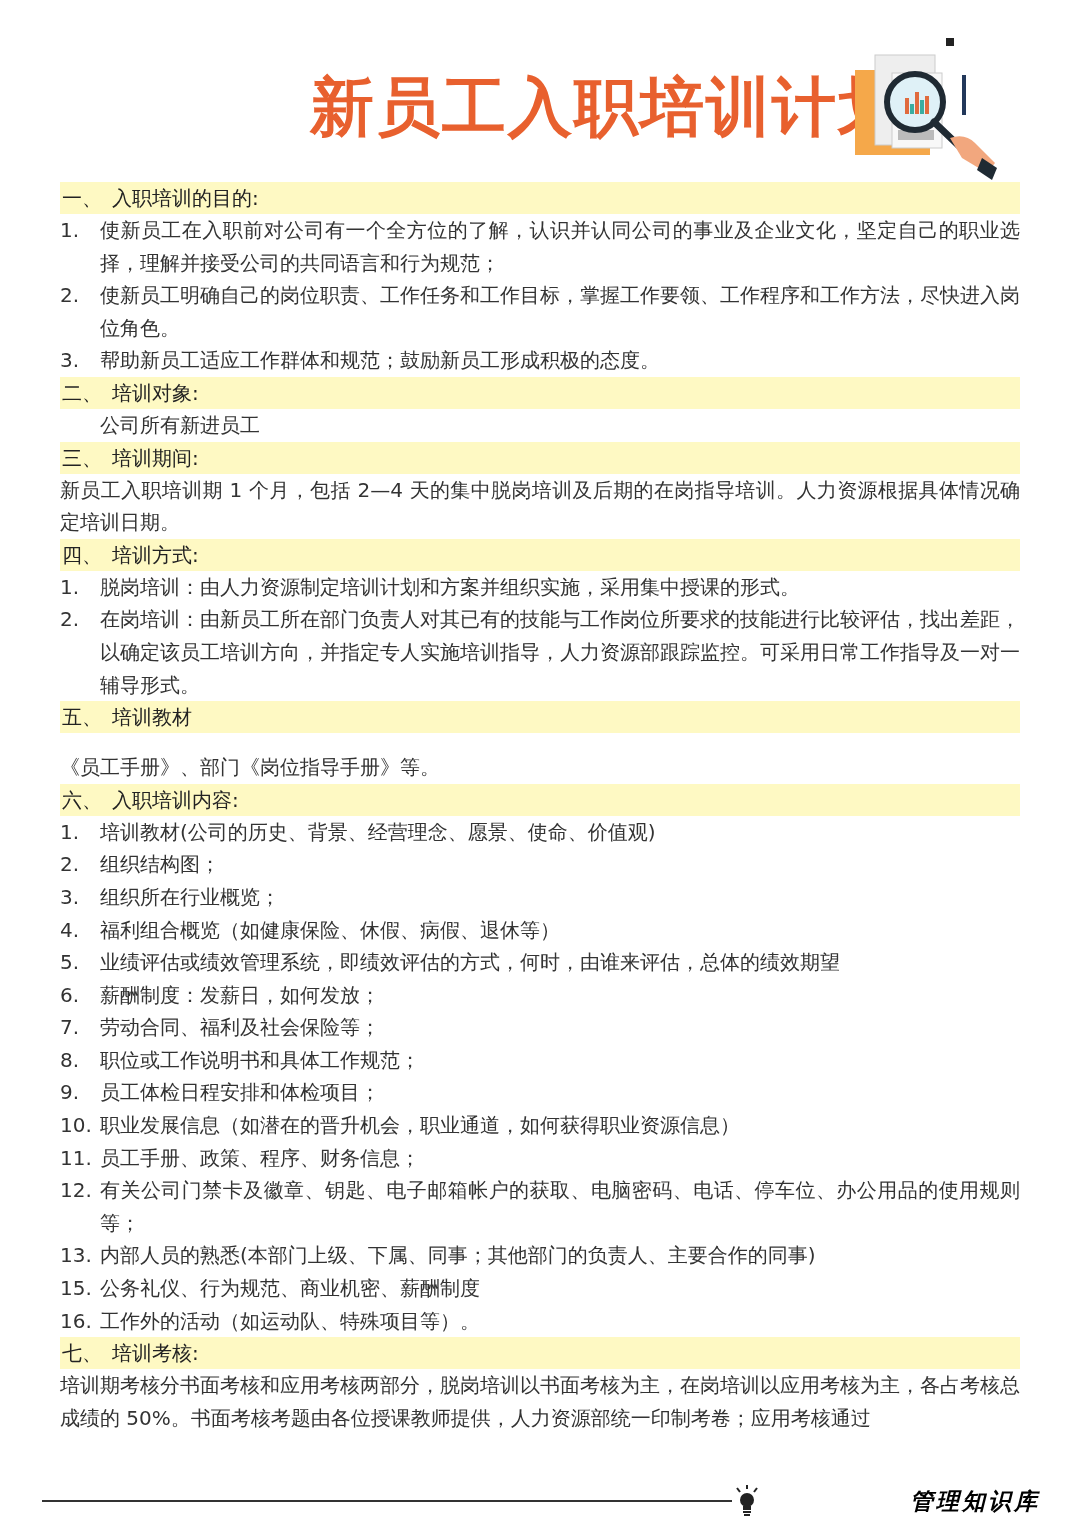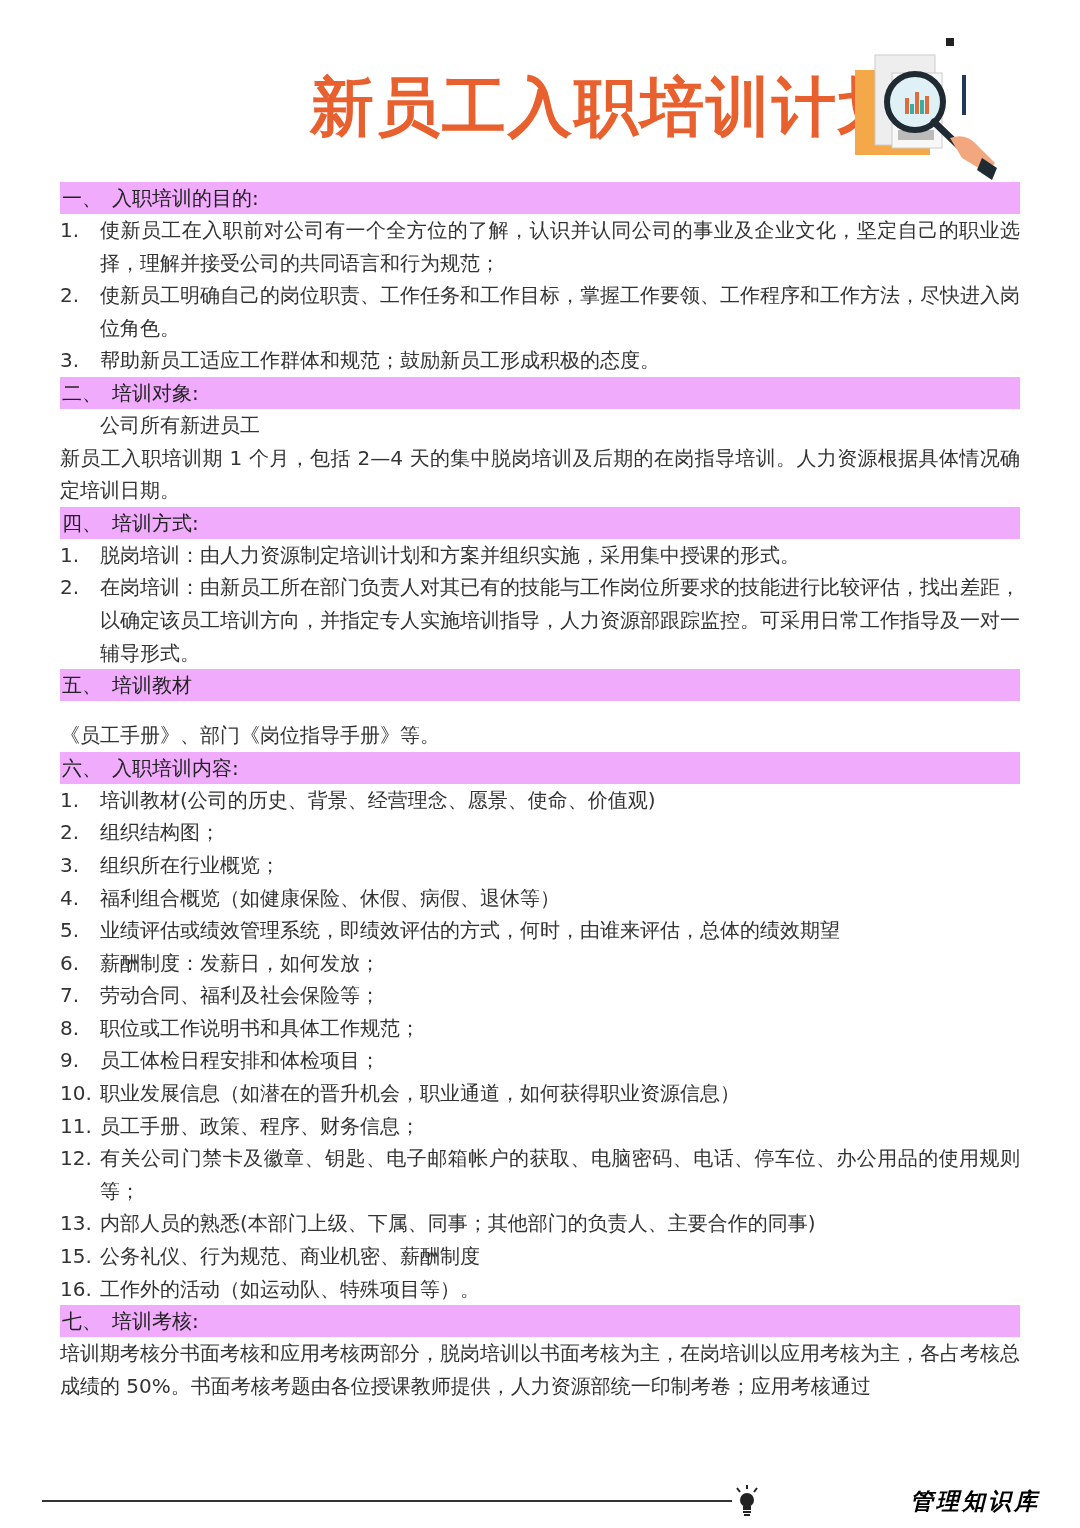--- a/index.html
+++ b/index.html
@@ -10,21 +10,21 @@
   }
   .title {
     position: absolute; left: 310px; top: 72px; width: 460px;
     font-family: "DejaVu Serif", "Liberation Serif", serif;
     font-weight: bold; font-size: 64px; letter-spacing: 2px;
     color: #e8602e; white-space: nowrap; line-height: 70px;
   }
   .illus { position: absolute; left: 850px; top: 30px; width: 160px; height: 155px; }
   .content { position: absolute; left: 60px; top: 182px; width: 960px; }
   .sec-head {
-    background: #f0abfc; height: 32px; line-height: 32px;
+    background: #fef9c3; height: 32px; line-height: 32px;
     font-size: 20px; color: #222; padding-left: 2px; white-space: nowrap;
   }
   .sec-head .num { display: inline-block; width: 50px; }
   .row { font-size: 20px; line-height: 32.6px; position: relative; }
   .li { display: flex; }
   .li .n { width: 40px; flex: 0 0 40px; padding-left: 0; }
   .li .t { flex: 1; text-align: justify; }
   .indent { padding-left: 40px; }
   .para { text-align: justify; font-size: 20px; line-height: 32.6px; }
   .gap { height: 18px; }
@@ -75,20 +75,23 @@
   <div class="row li">
       <span class="n">3.</span>
       <span class="t">帮助新员工适应工作群体和规范；鼓励新员工形成积极的态度。</span>
     </div>
 
   <div class="sec-head">
     <span class="num">二、</span><span>培训对象:</span>
   </div>
   <div class="row indent">公司所有新进员工</div>
 
+  <div class="sec-head">
+    <span class="num">三、</span><span>培训期间:</span>
+  </div>
   <div class="para">新员工入职培训期 1 个月，包括 2—4 天的集中脱岗培训及后期的在岗指导培训。人力资源根据具体情况确定培训日期。</div>
 
   <div class="sec-head">
     <span class="num">四、</span><span>培训方式:</span>
   </div>
   <div class="row li">
       <span class="n">1.</span>
       <span class="t">脱岗培训：由人力资源制定培训计划和方案并组织实施，采用集中授课的形式。</span>
     </div>
   <div class="row li">

